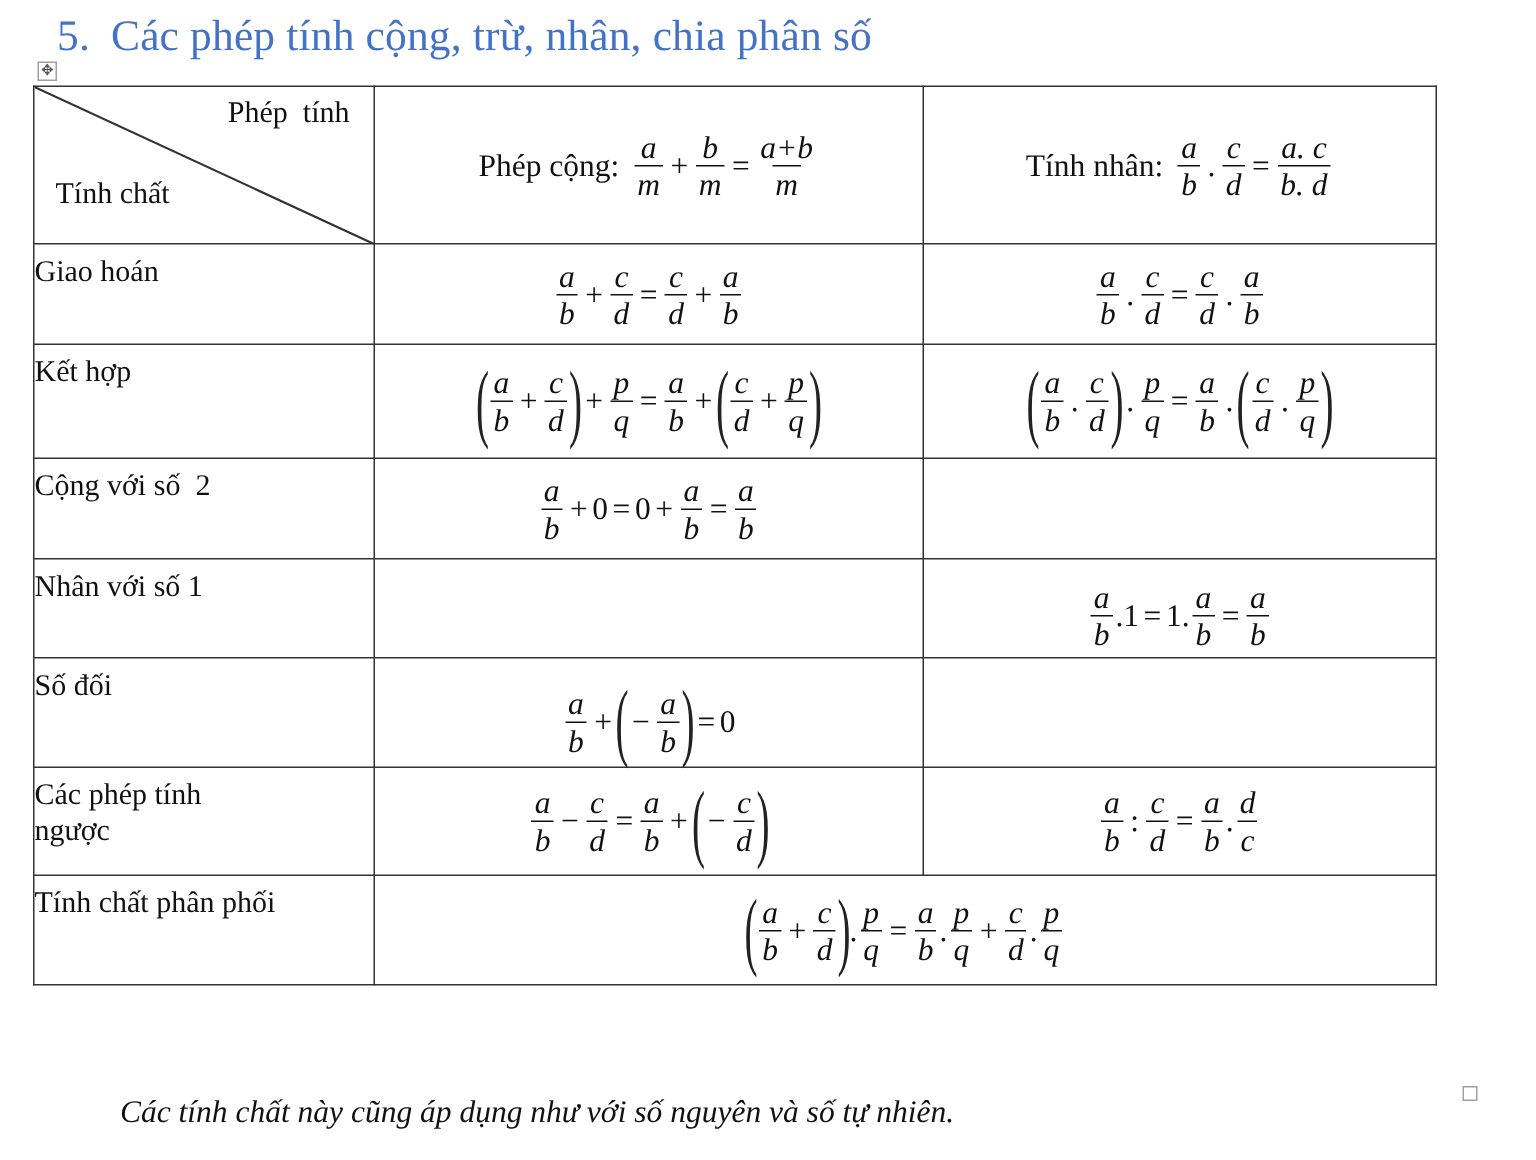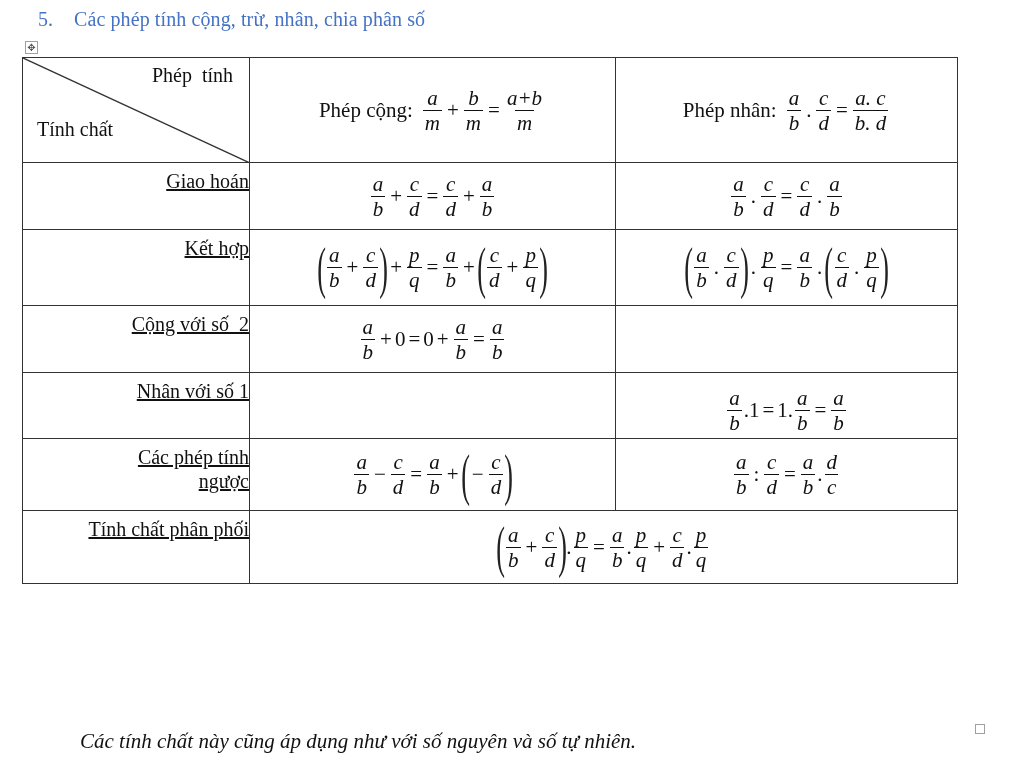--- a/index.html
+++ b/index.html
@@ -1,30 +1,30 @@
 <!DOCTYPE html>
 <html><head>
 <meta charset="utf-8">
 <style>
   html, body { margin: 0; padding: 0; background: #ffffff; }
   body { width: 1024px; height: 773px; position: relative; overflow: hidden;
          font-family: "Liberation Serif", "DejaVu Serif", serif; color: #111; }
-  .title { position: absolute; left: 38px; top: 8px; font-size: 20px; color: #4472c4;
+  .title { position: absolute; left: 38px; top: 8px; font-size: 29px; color: #4472c4;
            letter-spacing: 0.1px; white-space: nowrap; }
   .title .num { display: inline-block; width: 36px; }
   .move-handle { position: absolute; left: 25px; top: 41px; width: 11px; height: 11px;
                  border: 1px solid #a0a0a0; font-size: 10px; line-height: 11px; text-align: center;
                  color: #555; background: #fff; font-family: "DejaVu Sans", sans-serif; }
   .resize-handle { position: absolute; left: 975px; top: 724px; width: 8px; height: 8px;
                    border: 1px solid #a0a0a0; background: #fff; }
   table.main { position: absolute; left: 22px; top: 57px; border-collapse: collapse;
                table-layout: fixed; width: 935px; }
   table.main td { border: 1.4px solid #333; padding: 0; vertical-align: top;
                   font-size: 20px; }
-  .prop { text-align: right; padding-top: 6px !important; line-height: 24px; text-decoration: underline; }
+  .prop { text-align: left; padding-top: 6px !important; line-height: 24px; }
   .cellf { text-align: center; vertical-align: middle !important; }
   .diag-cell { position: relative; }
   .diag-cell svg { position: absolute; left: 0; top: 0; }
   .diag-top { position: absolute; right: 16px; top: 6px; }
   .diag-bot { position: absolute; left: 14px; top: 60px; }
 
   
   .m { display: inline-flex; align-items: center; font-family: "Liberation Serif", "DejaVu Serif", serif;
        font-size: 21px; vertical-align: middle; }
   .frac { display: inline-flex; flex-direction: column; align-items: center; margin: 0 2px;
@@ -77,21 +77,21 @@
             </span>
         <span class="op">=</span>
         <span class="frac">
               <span class="n">a+b</span>
               <span class="d">m</span>
             </span>
       </span>
     </td>
     <td class="cellf">
       <span class="m">
-        <span class="lbl">Phép nhân:</span>
+        <span class="lbl">Tính nhân:</span>
         <span class="frac">
               <span class="n">a</span>
               <span class="d">b</span>
             </span>
         <span class="op">.</span>
         <span class="frac">
               <span class="n">c</span>
               <span class="d">d</span>
             </span>
         <span class="op">=</span>
@@ -266,20 +266,40 @@
               <span class="d">b</span>
             </span>
             <span class="op">=</span>
       <span class="frac">
               <span class="n">a</span>
               <span class="d">b</span>
             </span>
     </span></td>
   </tr>
 
+  <tr style="height:73px">
+    <td class="prop">Số đối</td>
+    <td class="cellf" style="padding-top:12px"><span class="m">
+      <span class="frac">
+              <span class="n">a</span>
+              <span class="d">b</span>
+            </span>
+            <span class="op">+</span>
+      <span class="paren">(</span>
+            <span class="op">−</span>
+      <span class="frac">
+              <span class="n">a</span>
+              <span class="d">b</span>
+            </span>
+      <span class="paren">)</span>
+            <span class="op">=</span>
+      <span class="num-lit">0</span>
+    </span></td>
+    <td class="cellf"></td>
+  </tr>
 
 
   <tr style="height:72px">
     <td class="prop">
       <div>Các phép tính</div>
       <div>ngược</div>
     </td>
     <td class="cellf"><span class="m">
       <span class="frac">
               <span class="n">a</span>

